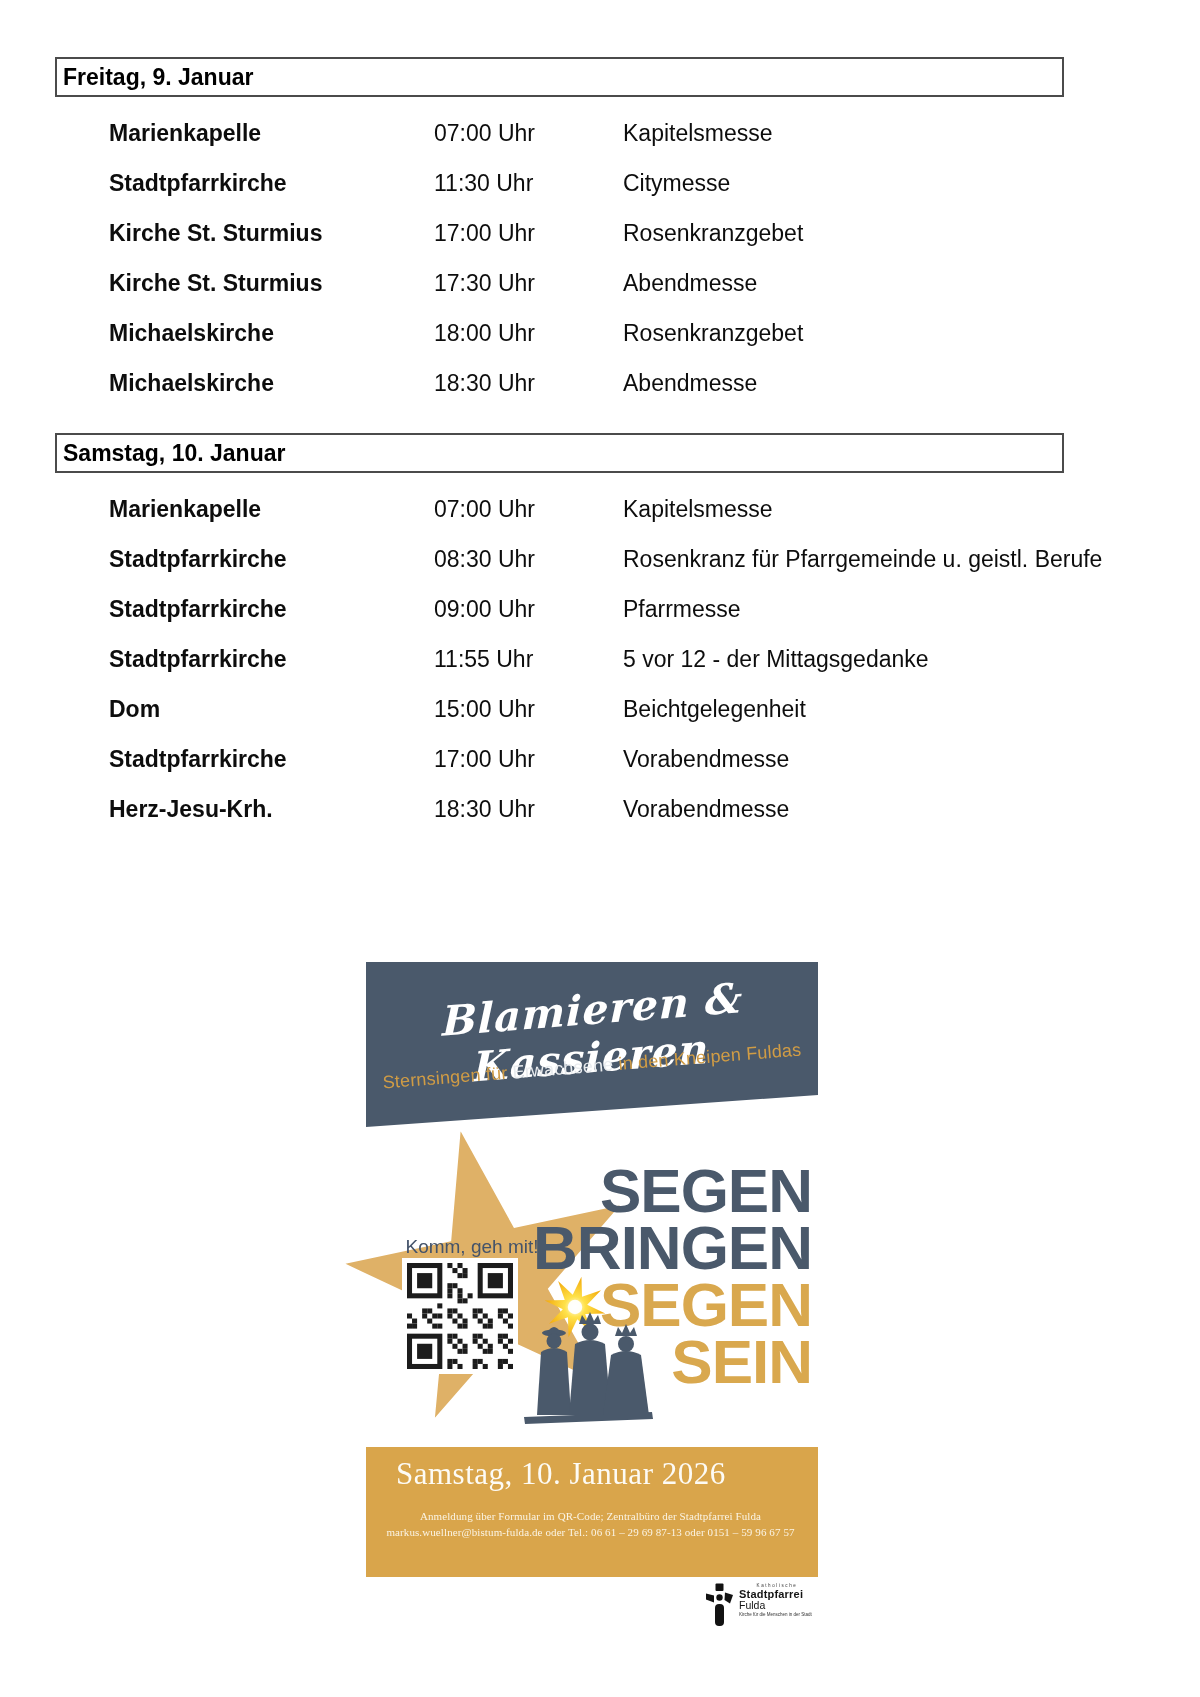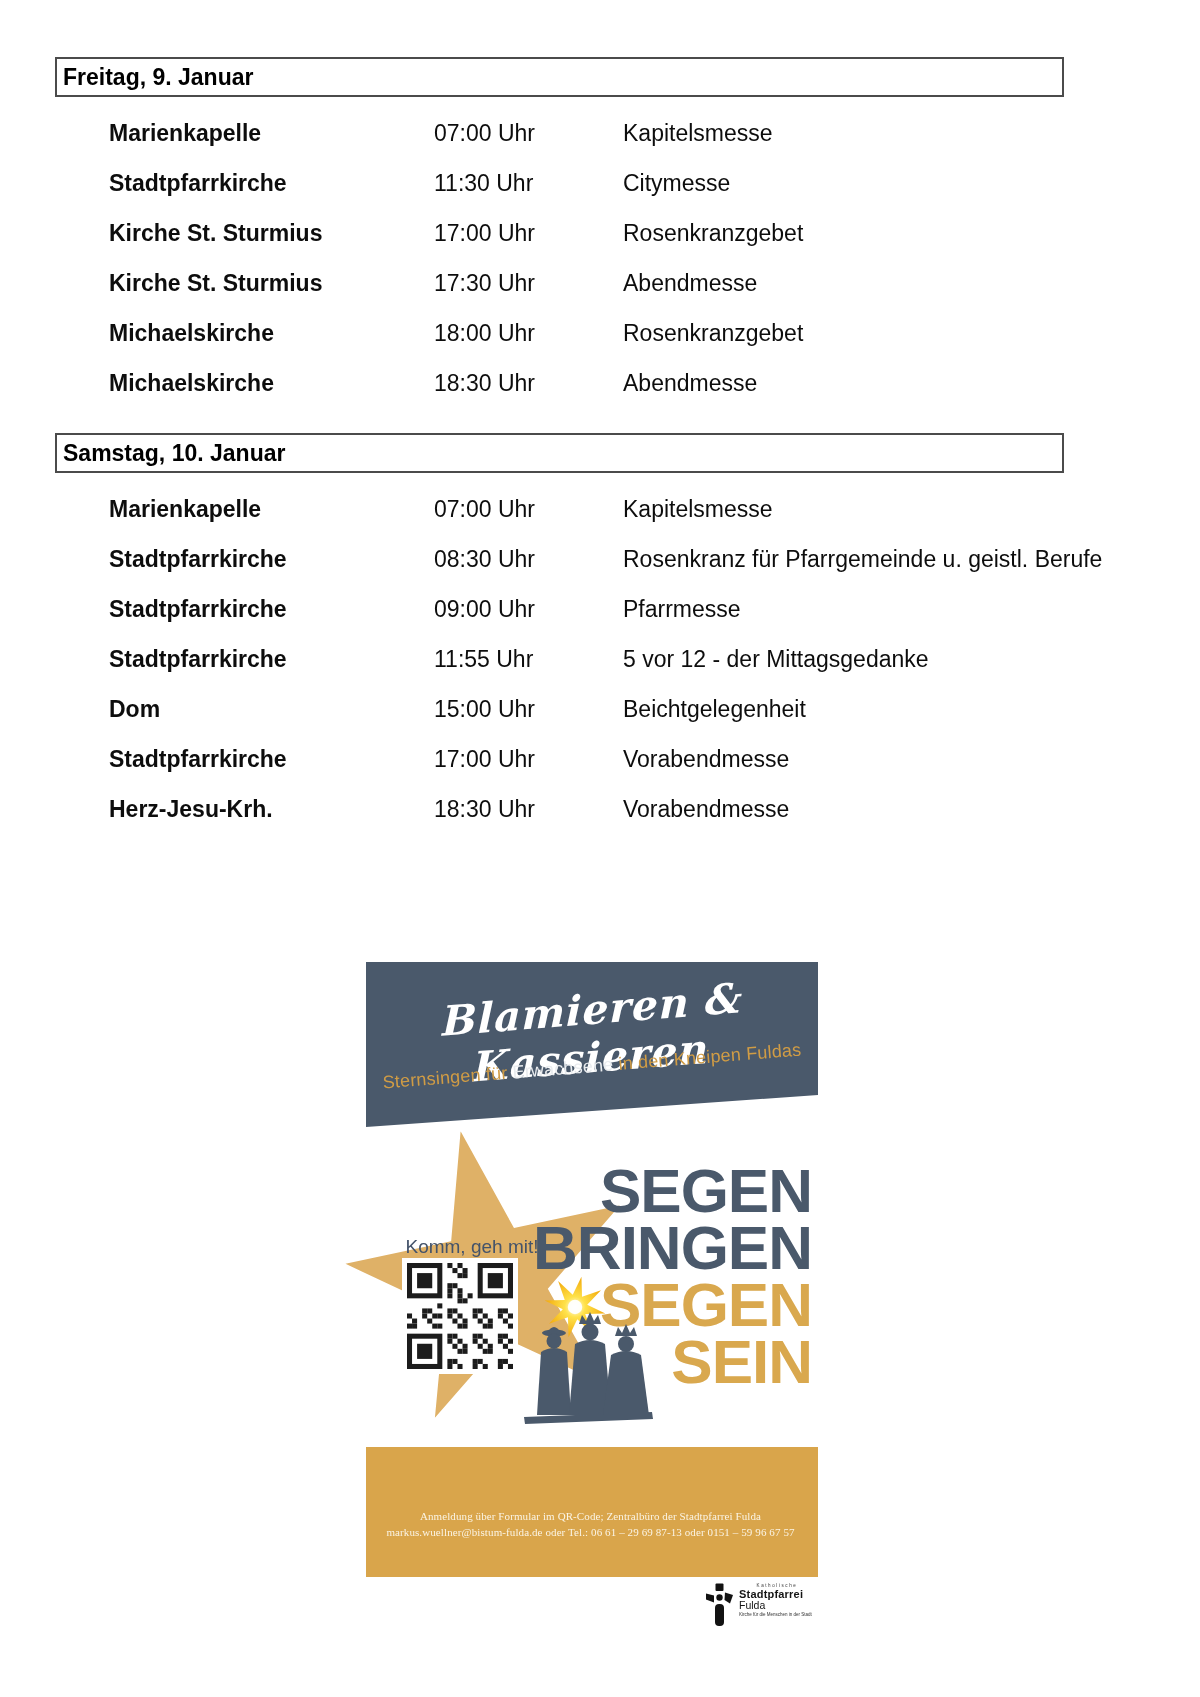--- a/index.html
+++ b/index.html
@@ -311,20 +311,21 @@
       <path d="M63 16 L66 7 L70 13 L74 4 L78 13 L82 7 L85 16 Z"></path>
       <circle cx="74" cy="24" r="8.5"></circle>
       <path d="M59 36 Q74 28 89 36 L95 107 L53 107 Z"></path>
       <path d="M99 28 L102 19 L106 25 L110 16 L114 25 L118 19 L121 28 Z"></path>
       <circle cx="110" cy="36" r="8"></circle>
       <path d="M95 47 Q110 39 125 47 L133 107 L87 107 Z"></path>
     </svg>
   </div>
 
   <div class="abs banner">
+    <div class="banner-date">Samstag, 10. Januar 2026</div>
     <div class="banner-info">
       <div>Anmeldung über Formular im QR-Code; Zentralbüro der Stadtpfarrei Fulda</div>
       <div>markus.wuellner@bistum-fulda.de oder Tel.: 06 61 – 29 69 87-13 oder 0151 – 59 96 67 57</div>
     </div>
   </div>
 
   <div class="abs org-logo">
     <span>
       <svg width="27" height="44" viewBox="0 0 27 44" aria-hidden="true" fill="#121212">
         <rect x="9.5" y="0.5" width="8" height="7.5" rx="1"></rect>

